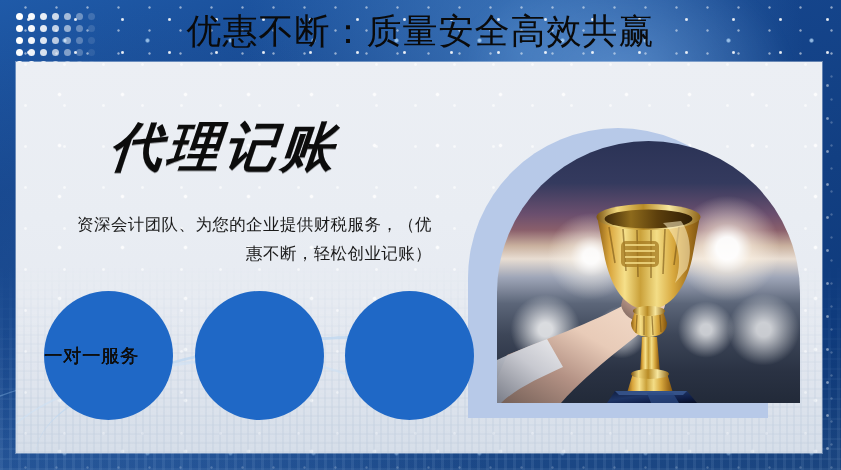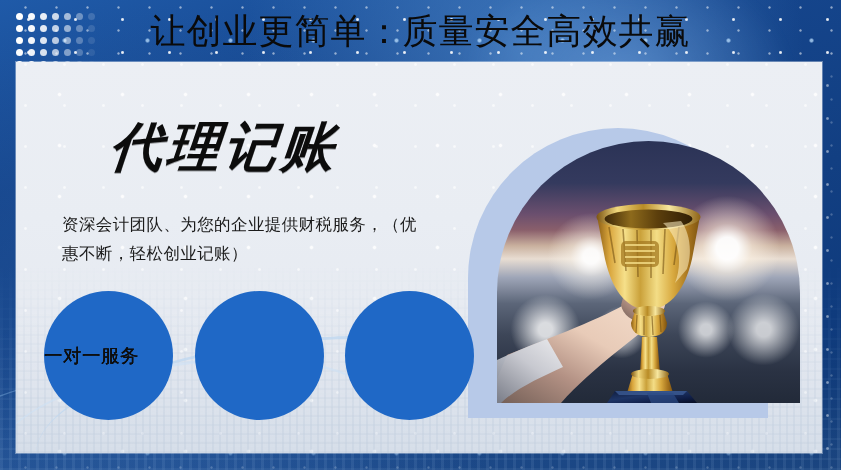--- a/index.html
+++ b/index.html
@@ -114,21 +114,21 @@
     position:absolute;left:110px;top:112px;
     font-family:"DejaVu Serif","Liberation Serif",serif;
     font-size:53px;font-weight:700;font-style:italic;
     color:#0c0c0c;letter-spacing:4px;
     transform:skewX(-5deg);
     text-shadow:0 1px 0 rgba(0,0,0,.35);
     white-space:nowrap;
   }
   .bodytext{
     position:absolute;left:62px;top:210px;width:370px;
-    text-align:left;
+    text-align:right;
     font-size:16.5px;line-height:29px;color:#1b1b1b;
     letter-spacing:.4px;
   }
 
   
   .circles{position:absolute;left:44px;top:291px;width:430px;height:132px;}
   .circle{
     position:absolute;top:0;width:129px;height:129px;border-radius:50%;
     background:#1f68c6;
   }
@@ -223,21 +223,21 @@
         <i style="opacity:.24"></i>
         <i style="opacity:.09"></i>
       <i style="opacity:.98"></i>
         <i style="opacity:.9"></i>
         <i style="opacity:.79"></i>
         <i style="opacity:.6"></i>
         <i style="opacity:.4"></i>
         <i style="opacity:.2"></i>
         <i style="opacity:.07"></i>
     </div>
-    <div class="header-title">让创业更简单：质量安全高效共赢</div>
+    <div class="header-title">优惠不断：质量安全高效共赢</div>
   </div>
 
   <div class="card">
     <div class="card-stars"></div>
     <div class="card-city"></div>
     <div class="card-road"></div>
     <div class="card-road b"></div>
   </div>
 
   <div class="crescent"></div>

